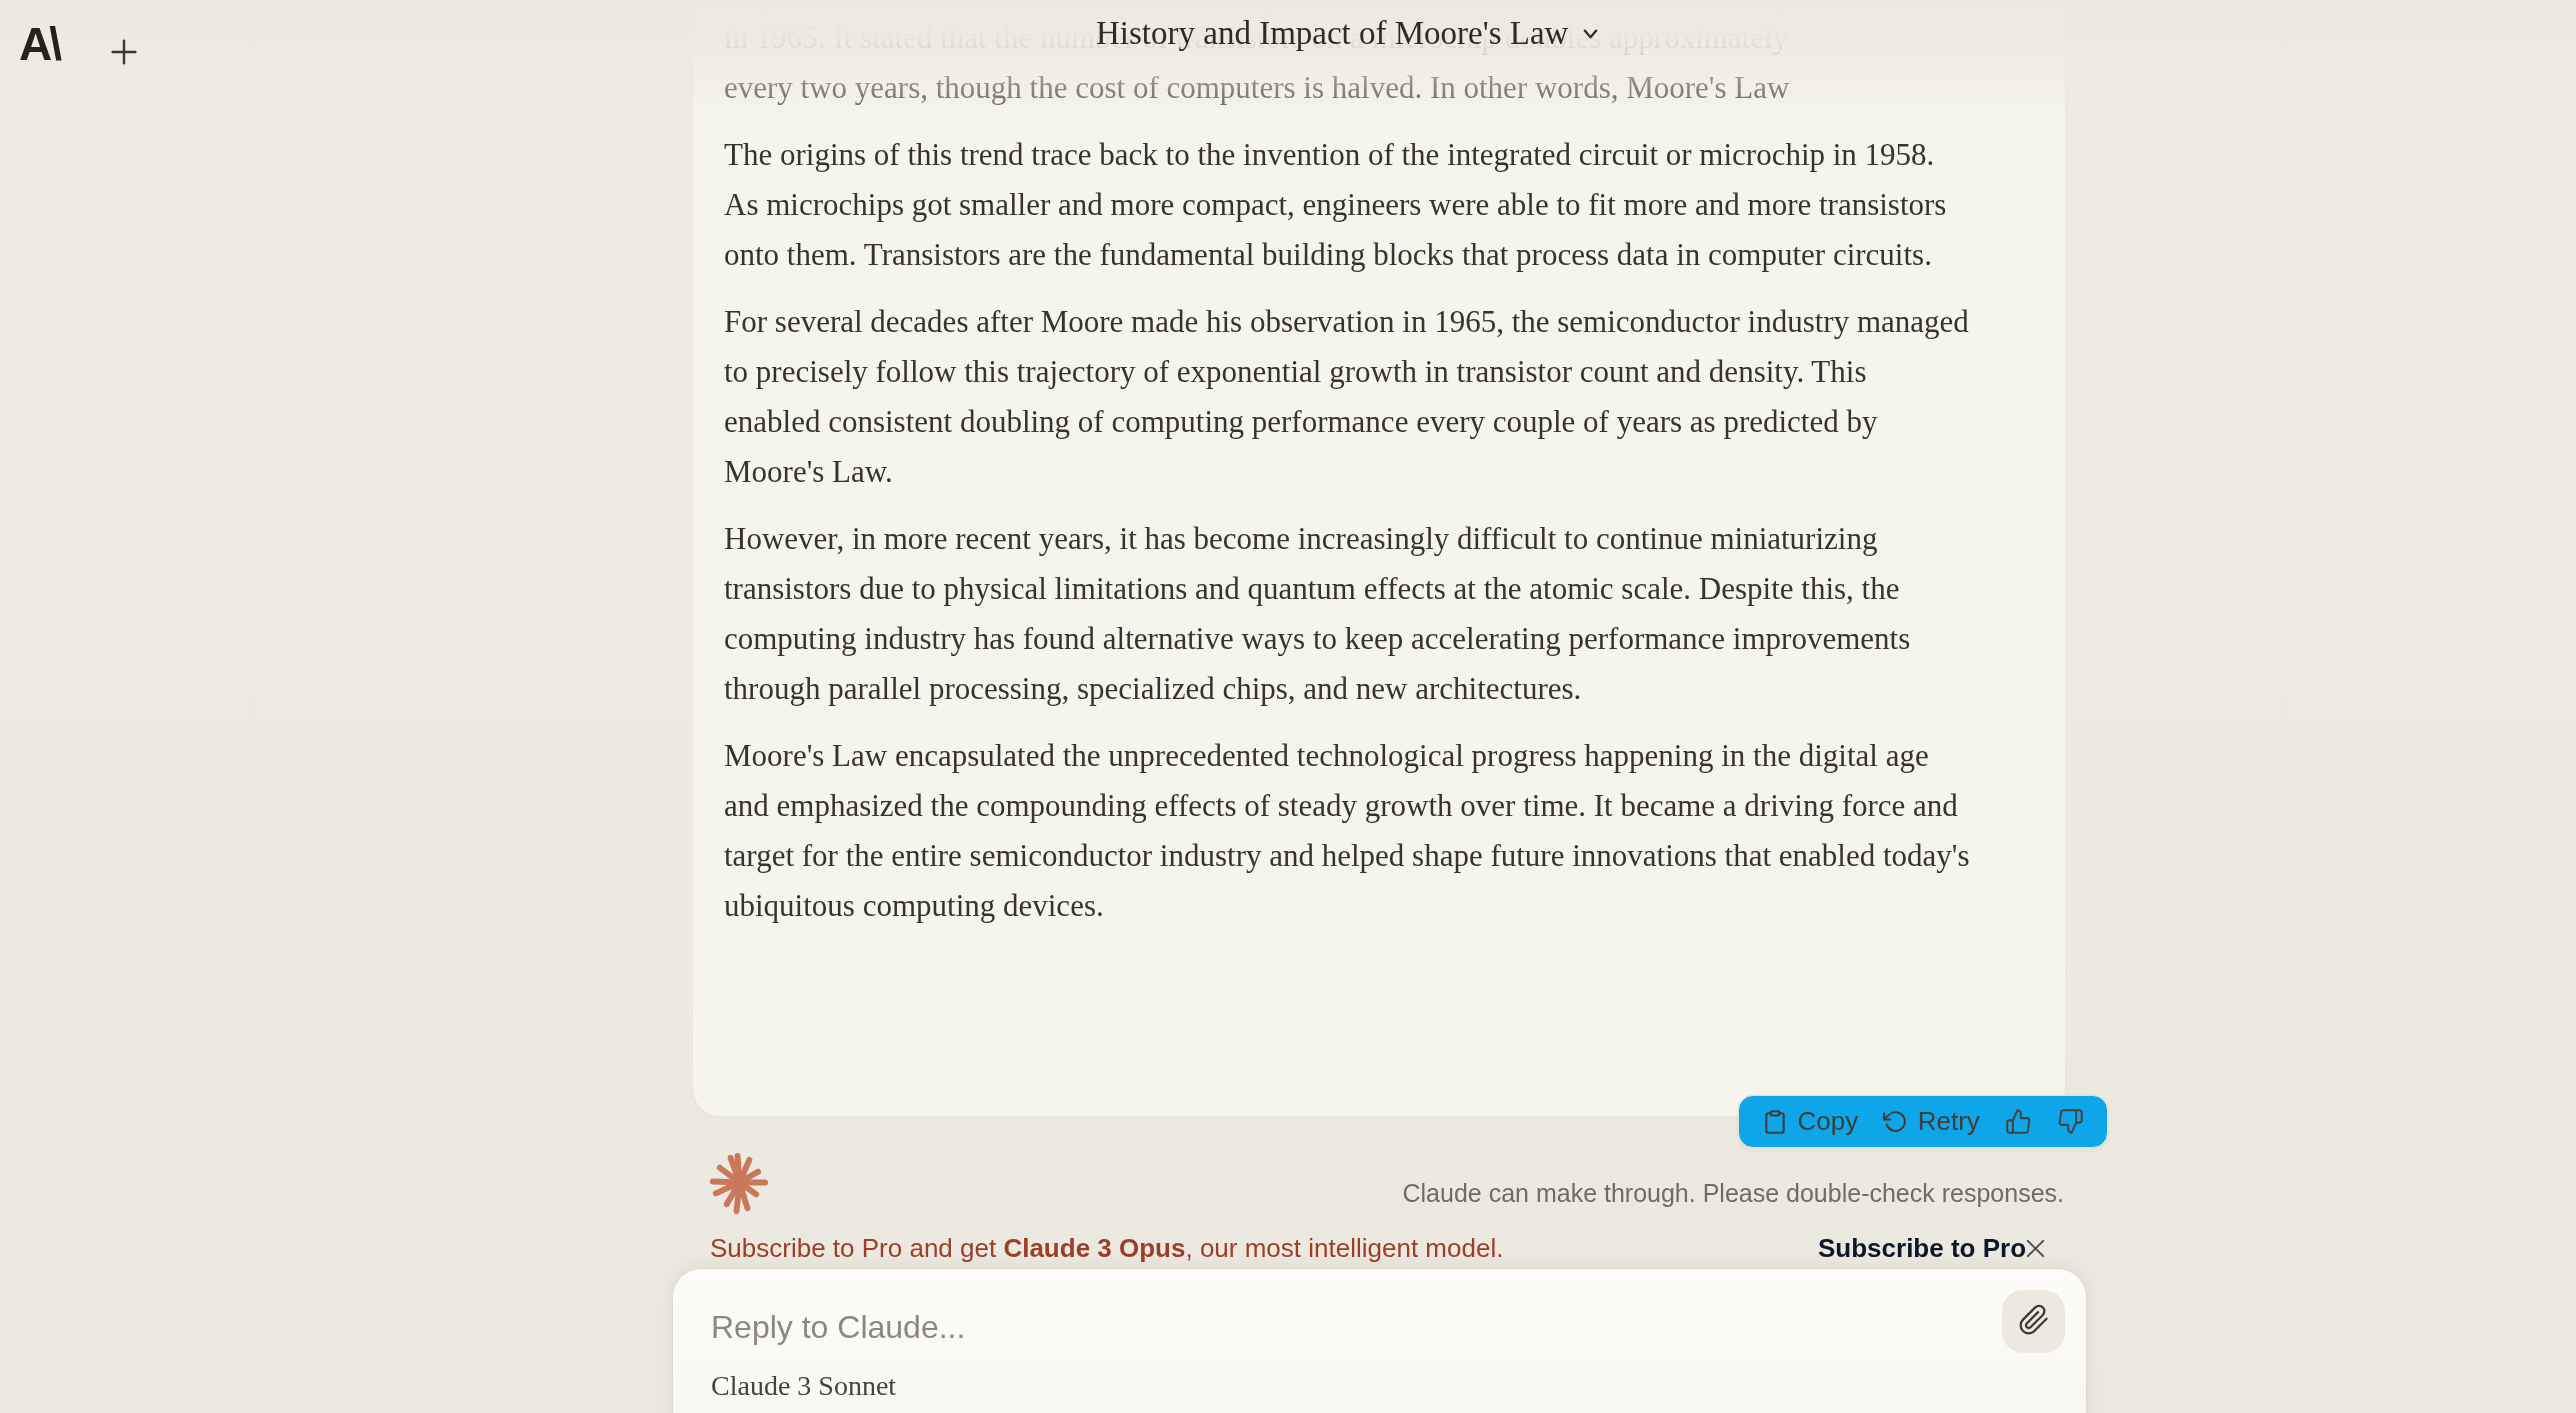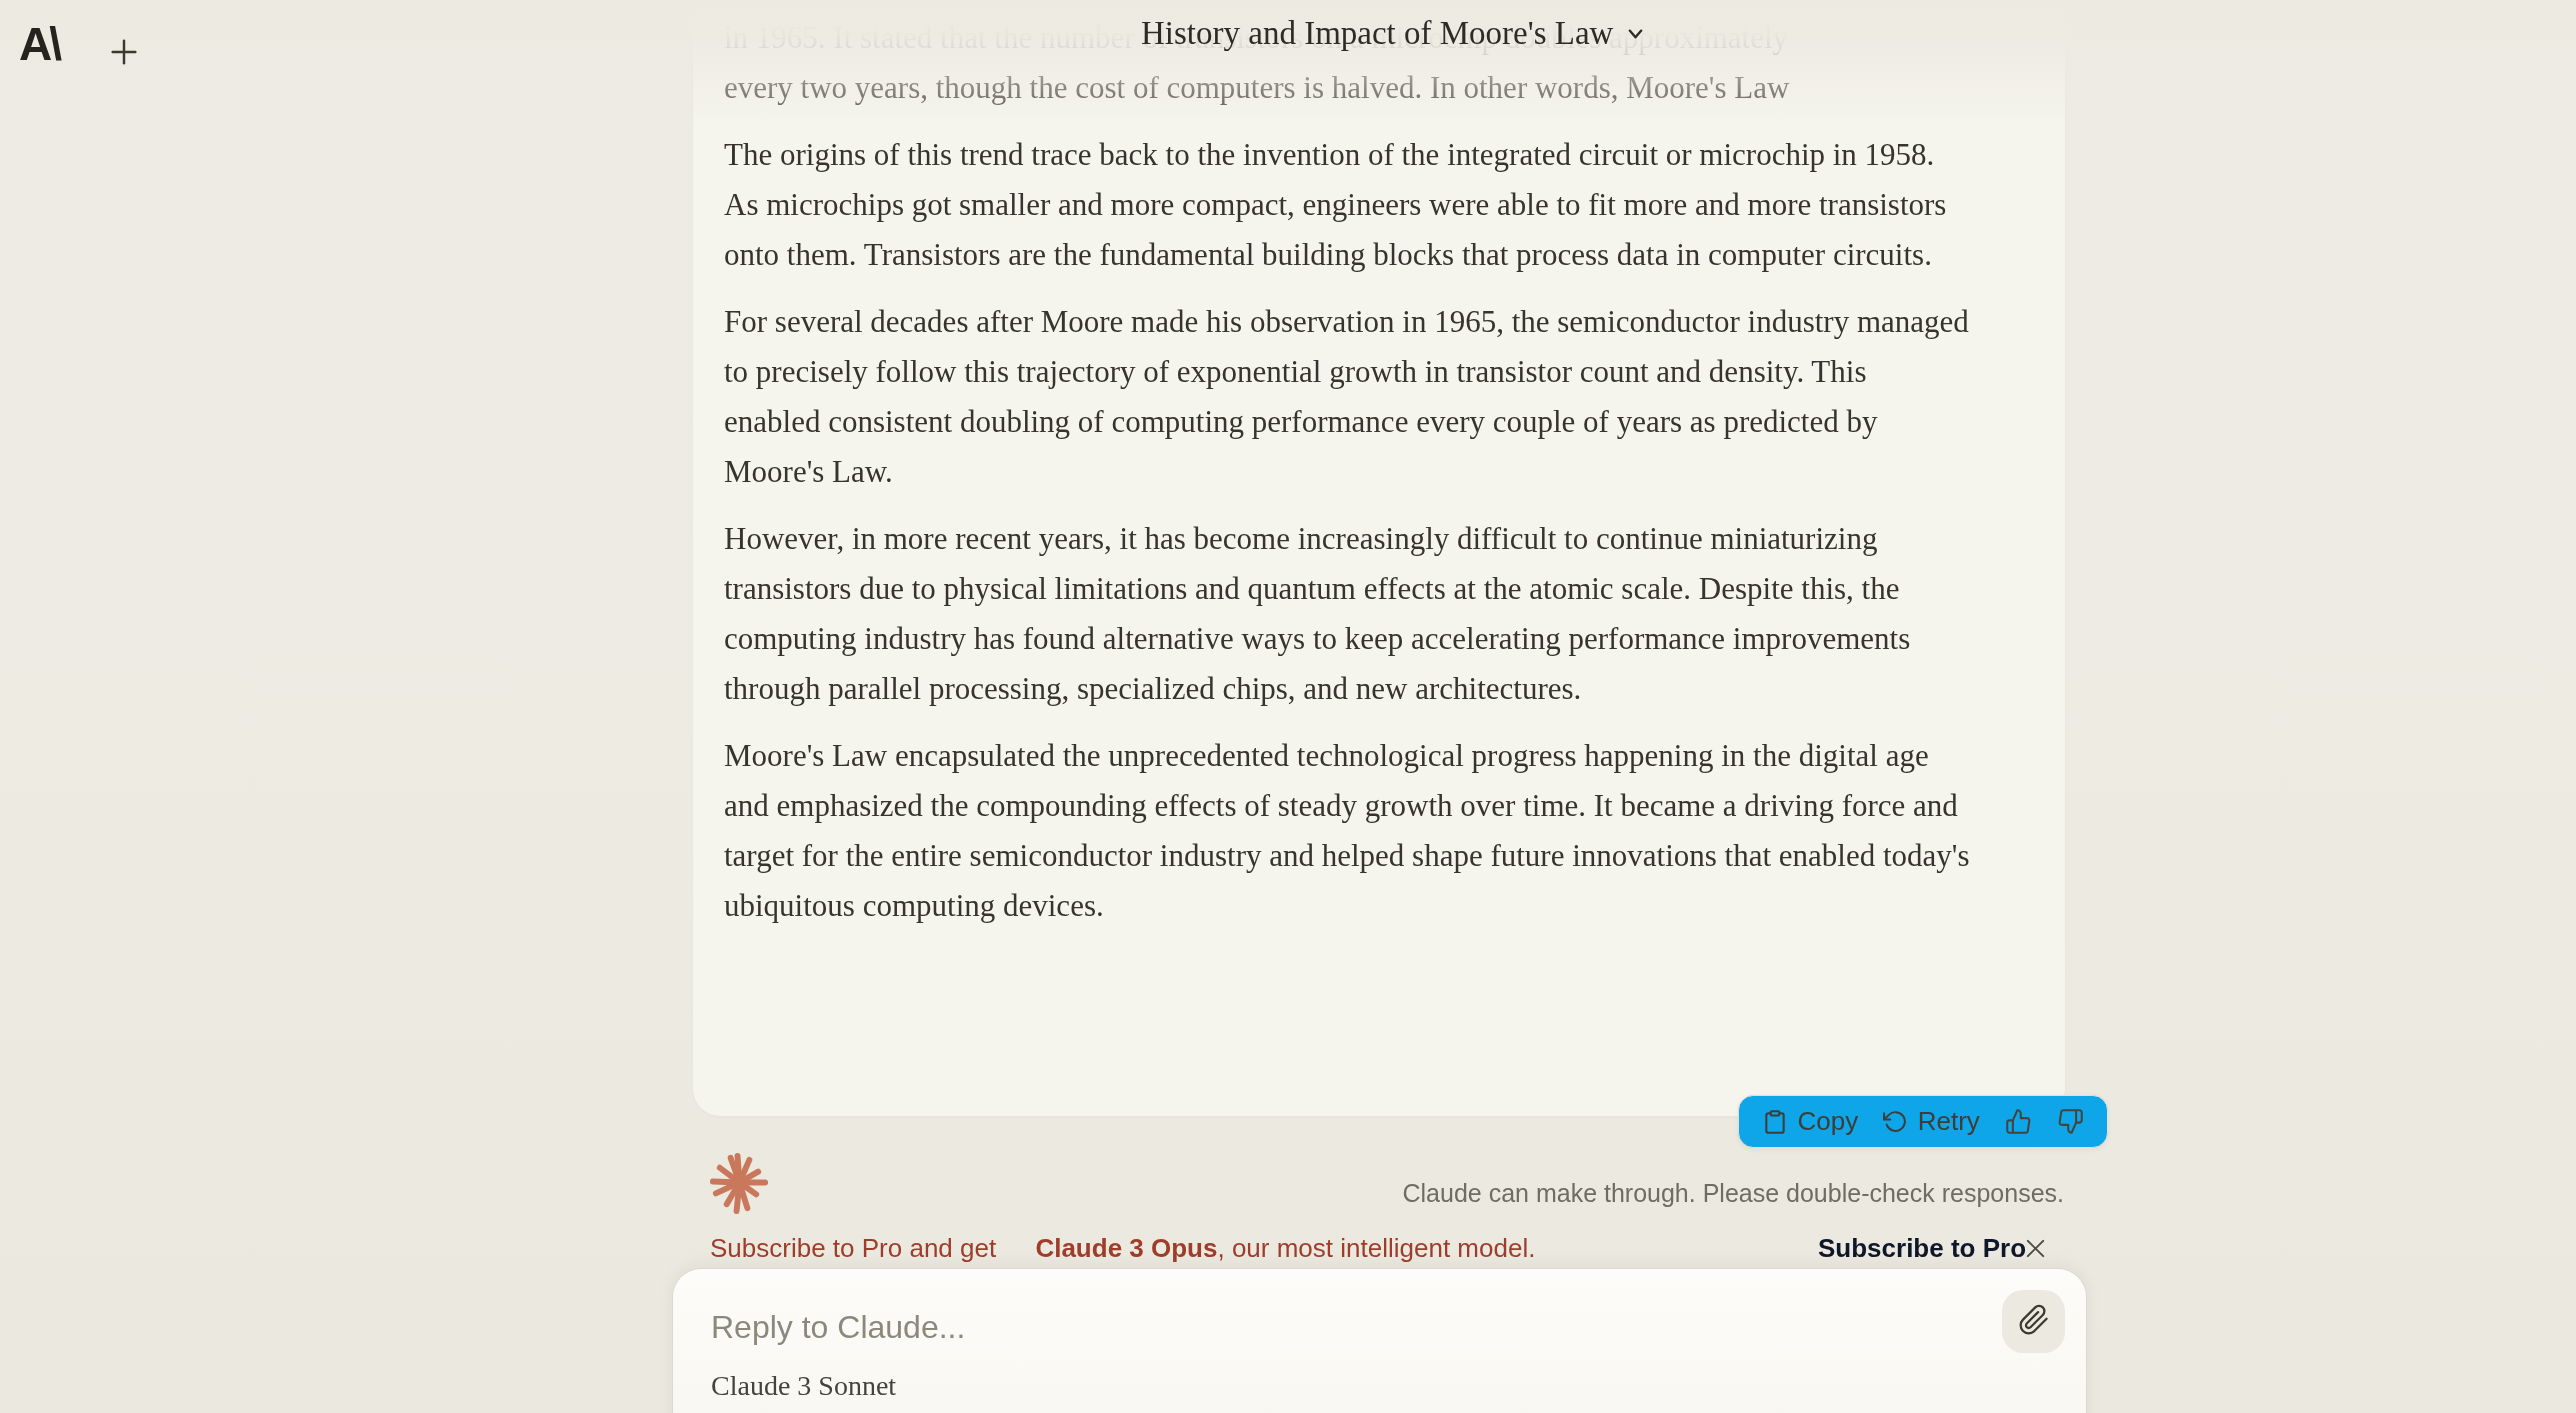--- a/index.html
+++ b/index.html
@@ -55,21 +55,21 @@
     font-weight: 800; font-size: 46px; letter-spacing: -2.9px;
     color: #24231D;
   }
   .new-chat-btn {
     position: absolute; left: 101px; top: 30.5px;
     width: 46px; height: 46px;
     display: flex; align-items: center; justify-content: center;
     border-radius: 9.5px; cursor: pointer;
   }
   .title-wrap {
-    position: absolute; left: 1395px; top: 15.2px;
+    position: absolute; left: 1350px; top: 15.2px;
     transform: translateX(-50%);
     display: flex; align-items: center; gap: 8.6px;
     cursor: pointer;
   }
   .chat-title {
     font-family: "Liberation Serif", serif;
     font-size: 33px; color: #2D2B25; white-space: nowrap;
   }
   .title-wrap svg { margin-top: 3.8px; }
 
@@ -92,21 +92,21 @@
   
   .starburst { position: absolute; left: 707px; top: 1151px; width: 65px; height: 65px; }
   .disclaimer {
     position: absolute; right: 512px; top: 1179px;
     font-size: 25px; color: #6E6C63;
   }
   .banner-text {
     position: absolute; left: 710px; top: 1233px;
     font-size: 26px; color: #9F3D2B;
   }
-  .banner-text b { font-weight: 700; margin-left: 32px; }
+  .banner-text b { font-weight: 700; }
   .banner-cta {
     position: absolute; left: 1818px; top: 1233px;
     font-size: 26px; font-weight: 700; color: #0f172a;
     cursor: pointer;
   }
   .banner-close {
     position: absolute; left: 2020px; top: 1235px;
     width: 30.5px; height: 30.5px;
     display: flex; align-items: center; justify-content: center;
     cursor: pointer;

